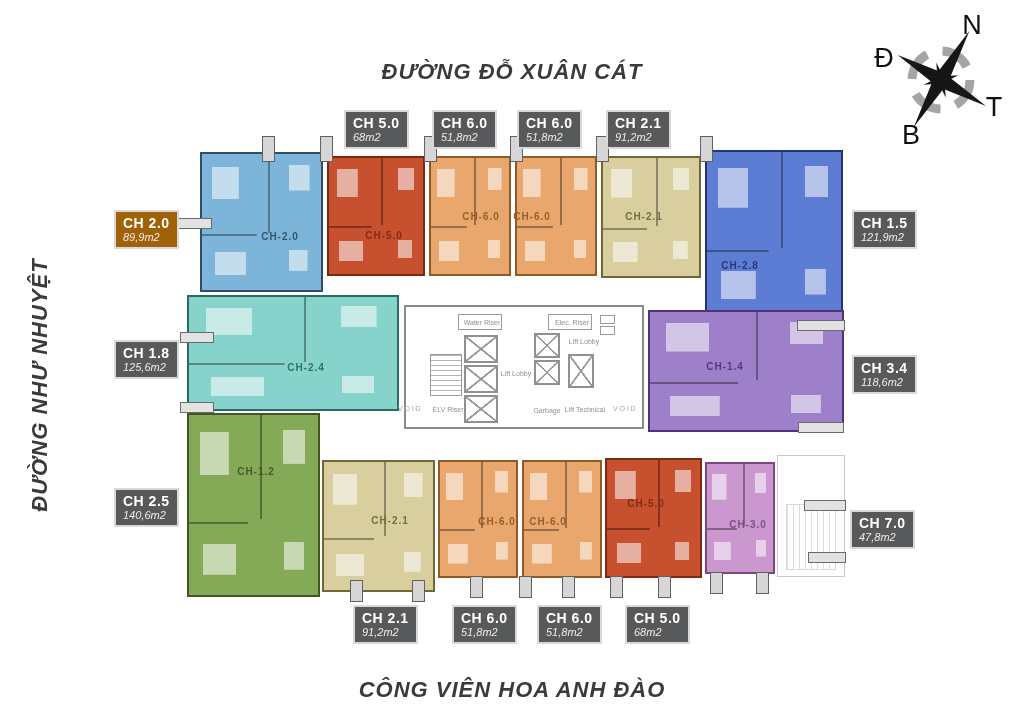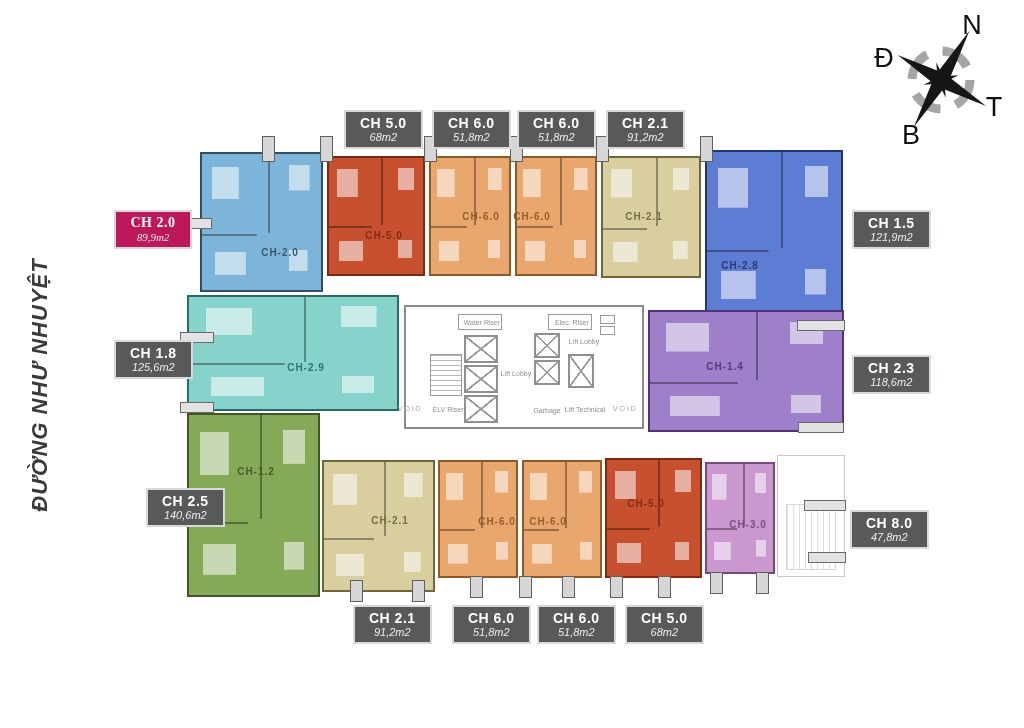--- a/index.html
+++ b/index.html
@@ -6,21 +6,21 @@
   body{font-family:"Liberation Sans",sans-serif;background:#ffffff;}
   .stage{position:relative;width:1024px;height:728px;background:#fff;overflow:hidden;}
 
   
   .street{position:absolute;font-weight:bold;font-style:italic;font-size:22px;
           letter-spacing:1px;color:#3a3a3a;white-space:nowrap;transform:translate(-50%,-50%);}
   .street-left{transform:translate(-50%,-50%) rotate(-90deg);}
 
   
   .badge{position:absolute;background:#58595b;border:2px solid #d9d9d9;
-         color:#fff;text-align:center;padding:3px 14px 4px;min-width:46px;}
+         color:#fff;text-align:left;padding:3px 7px 4px;min-width:46px;}
   .badge .bname{font-weight:bold;font-size:14px;letter-spacing:.5px;white-space:nowrap;}
   .badge .barea{font-style:italic;font-size:11px;color:#ededed;white-space:nowrap;}
 
   
   .unit{position:absolute;border:2px solid #333;box-sizing:border-box;}
   .unit::before{content:"";position:absolute;inset:7%;opacity:.55;pointer-events:none;
     background:
       linear-gradient(#fff 0 0) 2% 4%/26% 28% no-repeat,
       linear-gradient(#fff 0 0) 96% 2%/20% 22% no-repeat,
       linear-gradient(#fff 0 0) 6% 94%/30% 20% no-repeat,
@@ -52,21 +52,23 @@
   .slab{position:absolute;background:#e2e2e2;border:1.5px solid #6a6a6a;box-sizing:border-box;}
 
   .compass{position:absolute;left:868px;top:4px;width:150px;height:148px;}
   .compass text{font-family:"Liberation Sans",sans-serif;font-size:27px;fill:#101010;}
 </style>
 </head>
 <body>
 
 <div class="stage">
 
+  <div class="street" style="left: 512px; top: 72px; color: rgb(58, 58, 58);">ĐƯỜNG ĐỖ XUÂN CÁT</div>
   <div class="street street-left" style="left: 40px; top: 385px; color: rgb(58, 58, 58);">ĐƯỜNG NHƯ NHUYỆT</div>
+  <div class="street" style="left: 512px; top: 690px; color: rgb(58, 58, 58);">CÔNG VIÊN HOA ANH ĐÀO</div>
 
   <svg class="compass" viewBox="0 0 150 148">
     <circle cx="73" cy="76" r="29" fill="none" stroke="#a5a5a5" stroke-width="9" stroke-dasharray="30 16"></circle>
     <g fill="#161616">
       <g transform="translate(73,76) rotate(30)">
           <polygon points="0,-57 8,4 0,-3 -8,4"></polygon>
         </g>
       <g transform="translate(73,76) rotate(120)">
           <polygon points="0,-52 8,4 0,-3 -8,4"></polygon>
         </g>
@@ -111,27 +113,27 @@
     <div class="unit" style="left: 322px; top: 460px; width: 113px; height: 132px; background-color: rgb(216, 206, 158); border-color: rgb(111, 104, 54);"></div>
     <div class="unit" style="left: 438px; top: 460px; width: 80px; height: 118px; background-color: rgb(233, 167, 109); border-color: rgb(141, 90, 40);"></div>
     <div class="unit" style="left: 522px; top: 460px; width: 80px; height: 118px; background-color: rgb(233, 167, 109); border-color: rgb(141, 90, 40);"></div>
     <div class="unit" style="left: 605px; top: 458px; width: 97px; height: 120px; background-color: rgb(199, 80, 47); border-color: rgb(124, 41, 18);"></div>
     <div class="unit" style="left: 705px; top: 462px; width: 70px; height: 112px; background-color: rgb(202, 151, 207); border-color: rgb(122, 71, 129);"></div>
 
     <div class="room" style="left:777px;top:455px;width:68px;height:122px;border-color:#c9c9c9;">
       <div class="stairs2" style="left:8px;top:48px;width:50px;height:66px;"></div>
     </div>
 
-    <div class="ulabel" style="left: 280px; top: 252px; color: rgb(47, 79, 102);">CH-2.0</div>
+    <div class="ulabel" style="left: 280px; top: 236px; color: rgb(47, 79, 102);">CH-2.0</div>
     <div class="ulabel" style="left: 384px; top: 235px; color: rgb(124, 41, 18);">CH-5.0</div>
     <div class="ulabel" style="left: 481px; top: 216px; color: rgb(141, 90, 40);">CH-6.0</div>
     <div class="ulabel" style="left: 532px; top: 216px; color: rgb(141, 90, 40);">CH-6.0</div>
     <div class="ulabel" style="left: 644px; top: 216px; color: rgb(111, 104, 54);">CH-2.1</div>
     <div class="ulabel" style="left: 740px; top: 265px; color: rgb(37, 53, 111);">CH-2.8</div>
-    <div class="ulabel" style="left: 306px; top: 367px; color: rgb(42, 107, 100);">CH-2.9</div>
+    <div class="ulabel" style="left: 306px; top: 367px; color: rgb(42, 107, 100);">CH-2.4</div>
     <div class="ulabel" style="left: 725px; top: 366px; color: rgb(82, 50, 119);">CH-1.4</div>
     <div class="ulabel" style="left: 256px; top: 471px; color: rgb(67, 85, 34);">CH-1.2</div>
     <div class="ulabel" style="left: 390px; top: 520px; color: rgb(111, 104, 54);">CH-2.1</div>
     <div class="ulabel" style="left: 497px; top: 521px; color: rgb(141, 90, 40);">CH-6.0</div>
     <div class="ulabel" style="left: 548px; top: 521px; color: rgb(141, 90, 40);">CH-6.0</div>
     <div class="ulabel" style="left: 646px; top: 503px; color: rgb(124, 41, 18);">CH-5.0</div>
     <div class="ulabel" style="left: 748px; top: 524px; color: rgb(122, 71, 129);">CH-3.0</div>
 
     <div class="core" style="left:404px;top:305px;width:240px;height:124px;">
       <div class="stairs" style="left:24px;top:47px;width:32px;height:42px;"></div>
@@ -193,43 +195,43 @@
   </div>
   <div class="badge" style="left: 517px; top: 110px; background-color: rgb(88, 89, 91);">
     <div class="bname">CH 6.0</div>
     <div class="barea">51,8m2</div>
   </div>
   <div class="badge" style="left: 606px; top: 110px; background-color: rgb(88, 89, 91);">
     <div class="bname">CH 2.1</div>
     <div class="barea">91,2m2</div>
   </div>
 
-  <div class="badge" style="left: 114px; top: 210px; background-color: #be185d; font-family: Liberation Serif, serif;">
+  <div class="badge" style="left: 114px; top: 210px; background-color: #a16207;">
     <div class="bname">CH 2.0</div>
     <div class="barea">89,9m2</div>
   </div>
   <div class="badge" style="left: 114px; top: 340px; background-color: rgb(88, 89, 91);">
     <div class="bname">CH 1.8</div>
     <div class="barea">125,6m2</div>
   </div>
-  <div class="badge" style="left: 114px; top: 488px; background-color: rgb(88, 89, 91); margin-left: 32px;">
+  <div class="badge" style="left: 114px; top: 488px; background-color: rgb(88, 89, 91);">
     <div class="bname">CH 2.5</div>
     <div class="barea">140,6m2</div>
   </div>
 
   <div class="badge" style="left: 852px; top: 210px; background-color: rgb(88, 89, 91);">
     <div class="bname">CH 1.5</div>
     <div class="barea">121,9m2</div>
   </div>
   <div class="badge" style="left: 852px; top: 355px; background-color: rgb(88, 89, 91);">
-    <div class="bname">CH 2.3</div>
+    <div class="bname">CH 3.4</div>
     <div class="barea">118,6m2</div>
   </div>
   <div class="badge" style="left: 850px; top: 510px; background-color: rgb(88, 89, 91);">
-    <div class="bname">CH 8.0</div>
+    <div class="bname">CH 7.0</div>
     <div class="barea">47,8m2</div>
   </div>
 
   <div class="badge" style="left: 353px; top: 605px; background-color: rgb(88, 89, 91);">
     <div class="bname">CH 2.1</div>
     <div class="barea">91,2m2</div>
   </div>
   <div class="badge" style="left: 452px; top: 605px; background-color: rgb(88, 89, 91);">
     <div class="bname">CH 6.0</div>
     <div class="barea">51,8m2</div>

